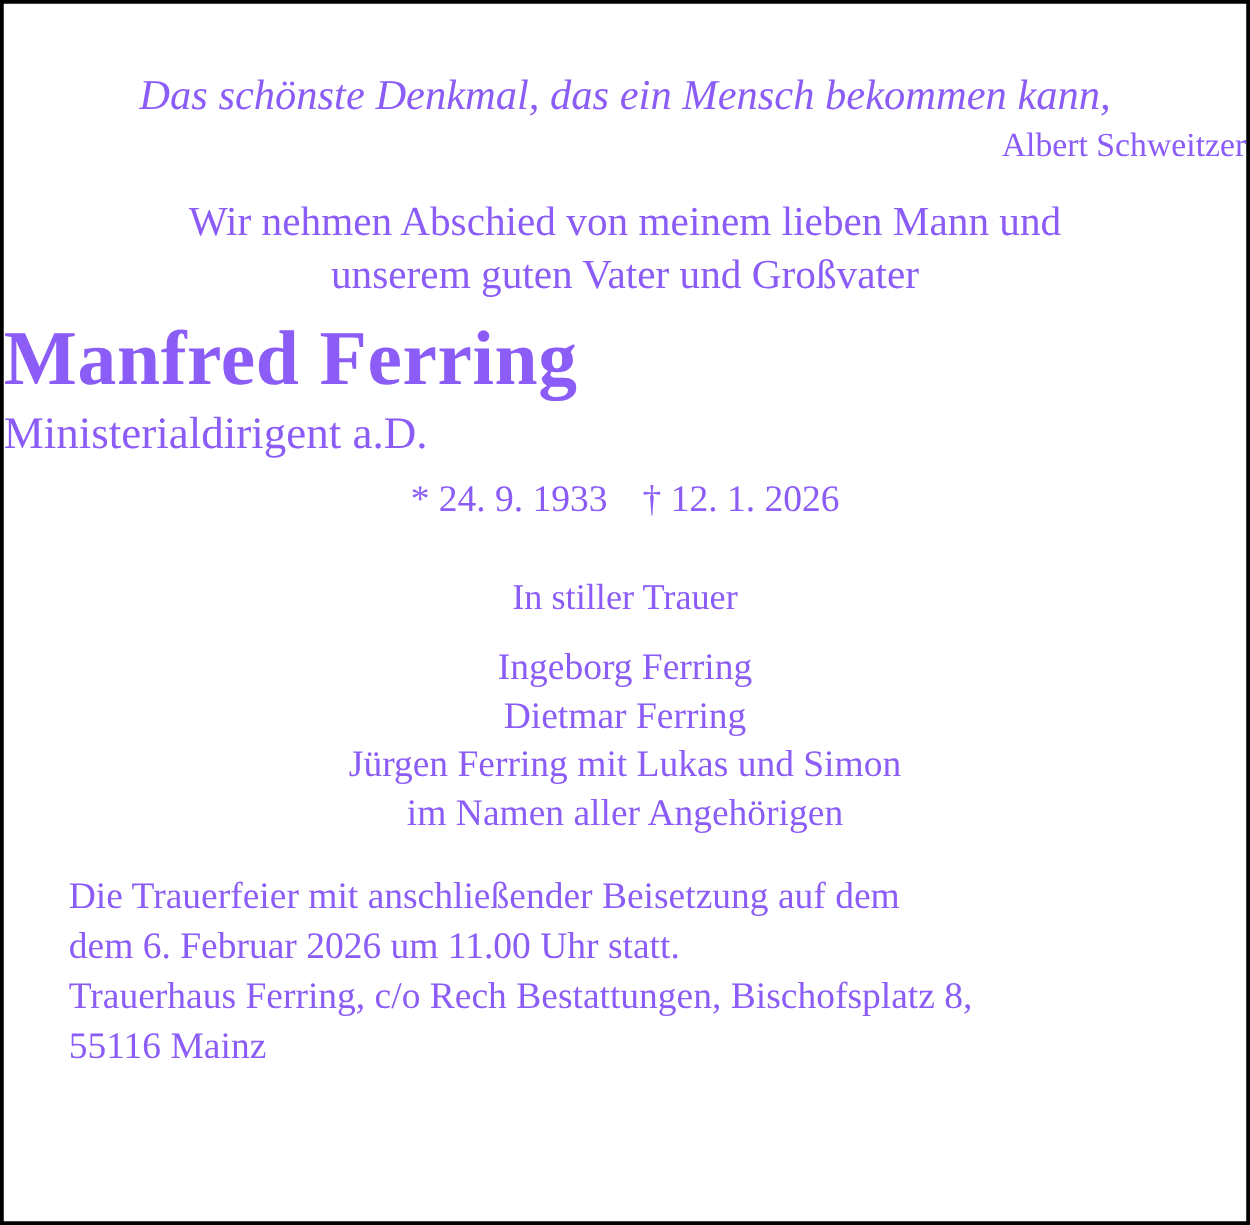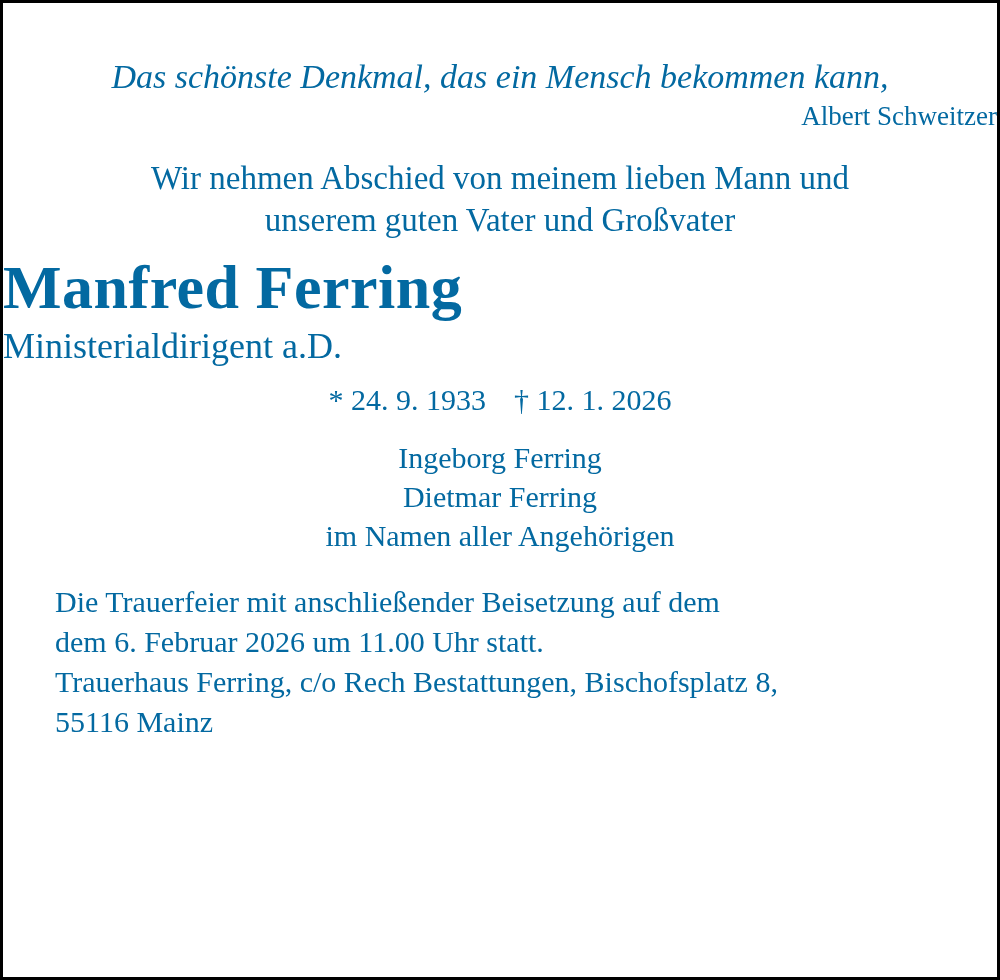--- a/index.html
+++ b/index.html
@@ -6,21 +6,21 @@
     margin: 0;
     padding: 0;
     background: #ffffff;
   }
   .page {
     position: relative;
     width: 1000px;
     height: 980px;
     box-sizing: border-box;
     background: #ffffff;
-    color: #0369a1;
+    color: #8b5cf6;
     border: 3px solid #000000;
     font-family: "Liberation Serif", "DejaVu Serif", serif;
     overflow: hidden;
   }
   .quote {
     padding-top: 52px;
     font-size: 34px;
     font-style: italic;
     line-height: 43px;
     text-align: center;
@@ -97,24 +97,26 @@
   </div>
 
   <h1 class="name">Manfred Ferring</h1>
 
   <div class="title">Ministerialdirigent a.D.</div>
 
   <div class="dates">
     <span class="birth"><span>*</span> <span>24. 9. 1933</span></span><span class="death"><span>†</span> <span>12. 1. 2026</span></span>
   </div>
 
+  <div class="trauer">In stiller Trauer</div>
 
   <div class="mourners">
     <div>Ingeborg Ferring</div>
     <div>Dietmar Ferring</div>
+    <div>Jürgen Ferring mit Lukas und Simon</div>
     <div>im Namen aller Angehörigen</div>
   </div>
 
   <div class="funeral">
     <div>Die Trauerfeier mit anschließender Beisetzung auf dem</div>
     <div>dem 6. Februar 2026 um 11.00 Uhr statt.</div>
     <div>Trauerhaus Ferring, c/o Rech Bestattungen, Bischofsplatz 8,</div>
     <div>55116 Mainz</div>
   </div>
 

